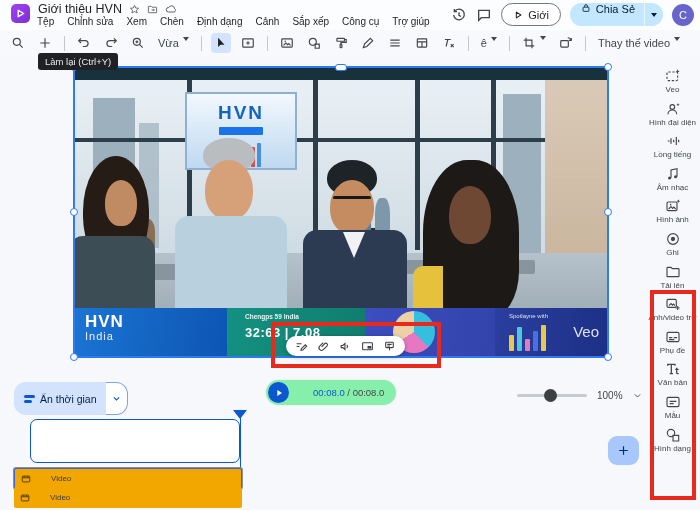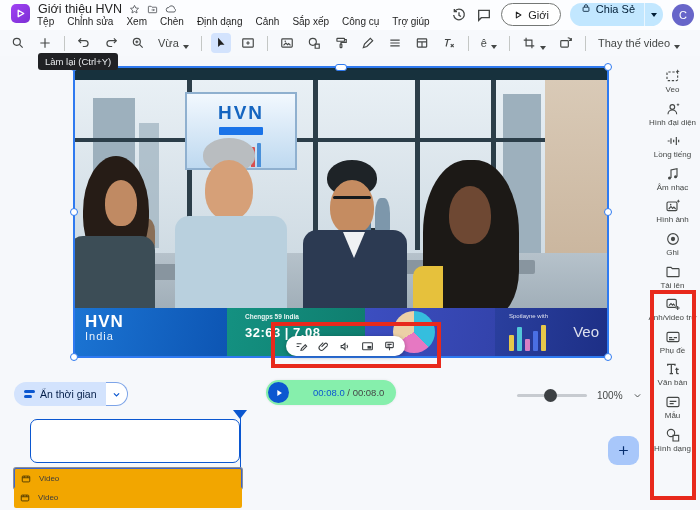--- a/index.html
+++ b/index.html
@@ -28,21 +28,21 @@
   .avatar { width:22px; height:22px; border-radius:50%; background:#6765c9; color:#fff; font-size:11px;
             display:flex; align-items:center; justify-content:center; }
 
   
   .toolbar { position:absolute; left:0; top:30px; width:700px; height:26px; background:#f7f9fc;
              display:flex; align-items:center; padding-left:8px; gap:7px; }
   .tbtn { width:20px; height:20px; border-radius:4px; display:flex; align-items:center; justify-content:center; color:#444746; }
   .tbtn.active { background:#d3e3fd; }
   .tsep { width:1px; height:15px; background:#c4c7c5; margin:0 2px; }
   .tlabel { font-size:11px; color:#444746; }
-  .tdrop { display:flex; align-items:flex-end; gap:4px; padding:0 3px; }
+  .tdrop { display:flex; align-items:flex-start; gap:4px; padding:0 3px; }
   .caret { width:0; height:0; border-left:3.5px solid transparent; border-right:3.5px solid transparent;
            border-top:4px solid currentColor; display:inline-block; }
   .tooltip { position:absolute; left:38px; top:53px; background:#202124; color:#e8eaed; font-size:9.5px;
              padding:3px 7px; border-radius:3px; z-index:40; white-space:nowrap; }
 
   
   .video-wrap { position:absolute; left:75px; top:68px; width:532px; height:288px; }
   .video { position:absolute; inset:0; overflow:hidden; background:#d7dfe6; outline:2px solid #2f7af0; }
   .scene { position:absolute; inset:0; }
   .s-top { position:absolute; left:0; top:0; width:100%; height:12px; background:#17313d; }
@@ -97,21 +97,21 @@
   .annot { position:absolute; border:4px solid #e8291c; z-index:30; pointer-events:none; }
 
   
   .sidebar { position:absolute; right:0; top:56px; width:55px; display:flex; flex-direction:column;
              align-items:center; padding-top:12px; gap:6px; }
   .sb-item { display:flex; flex-direction:column; align-items:center; width:52px; cursor:pointer; }
   .sb-ic { color:#444746; display:flex; }
   .sb-lb { font-size:8px; color:#444746; text-align:center; line-height:1.2; margin-top:1px; }
 
   
-  .hide-time { position:absolute; left:14px; top:382px; display:flex; height:24px; }
+  .hide-time { position:absolute; left:14px; top:382px; display:flex; height:33px; }
   .ht-main { display:flex; align-items:center; gap:5px; background:#d3e3fd; border-radius:12px 0 0 12px;
              padding:0 9px 0 10px; font-size:10.5px; color:#041e49; }
   .ht-caret { width:22px; background:#fff; border:1px solid #7da4e8; border-left:none; border-radius:0 12px 12px 0;
               display:flex; align-items:center; justify-content:center; color:#0b57d0; }
   .ht-ic { display:flex; flex-direction:column; gap:2px; }
   .ht-ic i { width:11px; height:3px; border-radius:2px; background:#0b57d0; display:block; }
   .ht-ic i:last-child { width:8px; }
 
   .time-pill { position:absolute; left:266px; top:380px; height:25px; background:#86efac; border-radius:14px;
                display:flex; align-items:center; gap:24px; padding:0 12px 0 2px; box-shadow:0 0 3px rgba(0,0,0,.08); }
@@ -126,21 +126,21 @@
   .zoom-lb { font-size:10px; color:#444746; }
   .zoom-caret { color:#444746; }
 
   
   .scene-card { position:absolute; left:30px; top:419px; width:210px; height:44px; background:#fff;
                 border:1.5px solid #0b57d0; border-radius:7px; }
   .playhead-tri { position:absolute; left:233px; top:410px; width:0; height:0;
                   border-left:7px solid transparent; border-right:7px solid transparent; border-top:9px solid #0b57d0; }
   .playhead-line { position:absolute; left:239.5px; top:416px; width:1.5px; height:86px; background:#0b57d0; }
   .track { position:absolute; left:14px; width:228px; height:21px; background:#f2a600; border-radius:2px;
-           display:flex; align-items:center; gap:8px; padding-left:6px; }
+           display:flex; align-items:center; gap:20px; padding-left:6px; }
   .track.sel { border:1px solid #3f65c9; box-shadow:0 0 0 1px #8a8f98; }
   .track .tk-ic { color:#5c4200; display:flex; }
   .track .tk-lb { font-size:8px; color:#3d3d3d; }
   .add-btn { position:absolute; left:608px; top:436px; width:31px; height:29px; border-radius:9px;
              background:#a8c7fa; display:flex; align-items:center; justify-content:center; color:#062e6f; font-size:16px; }
   .add-btn svg { display:block; }
 </style>
 </head>
 <body>
 

